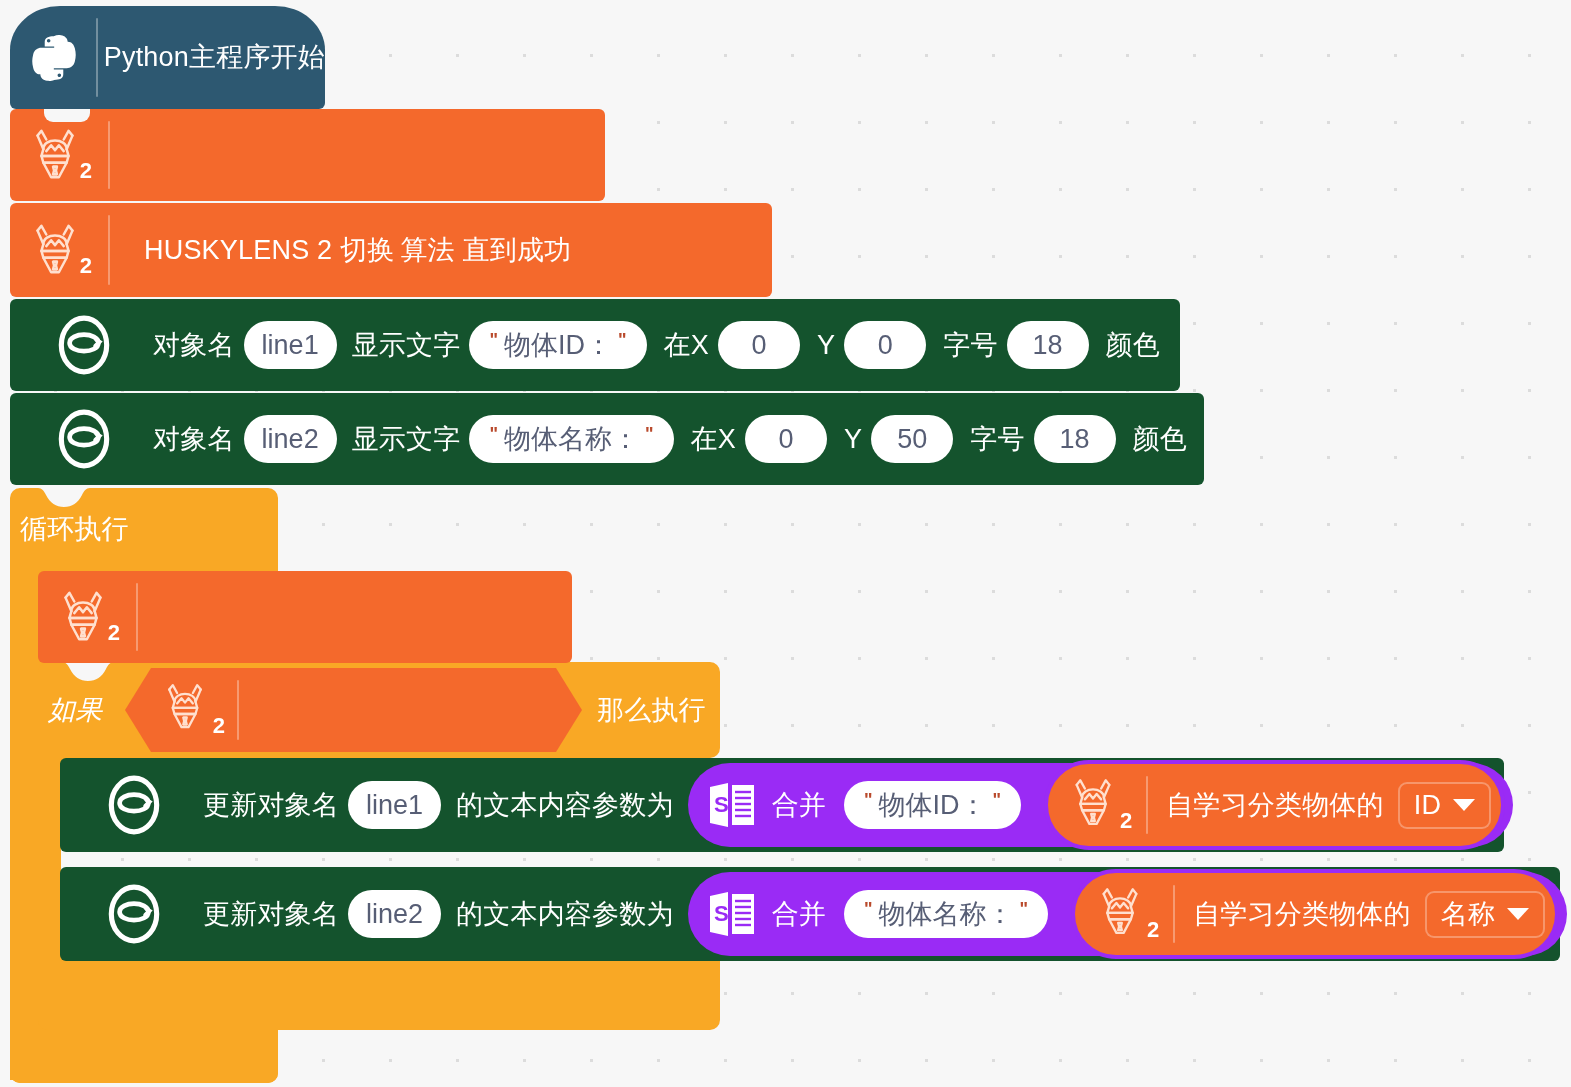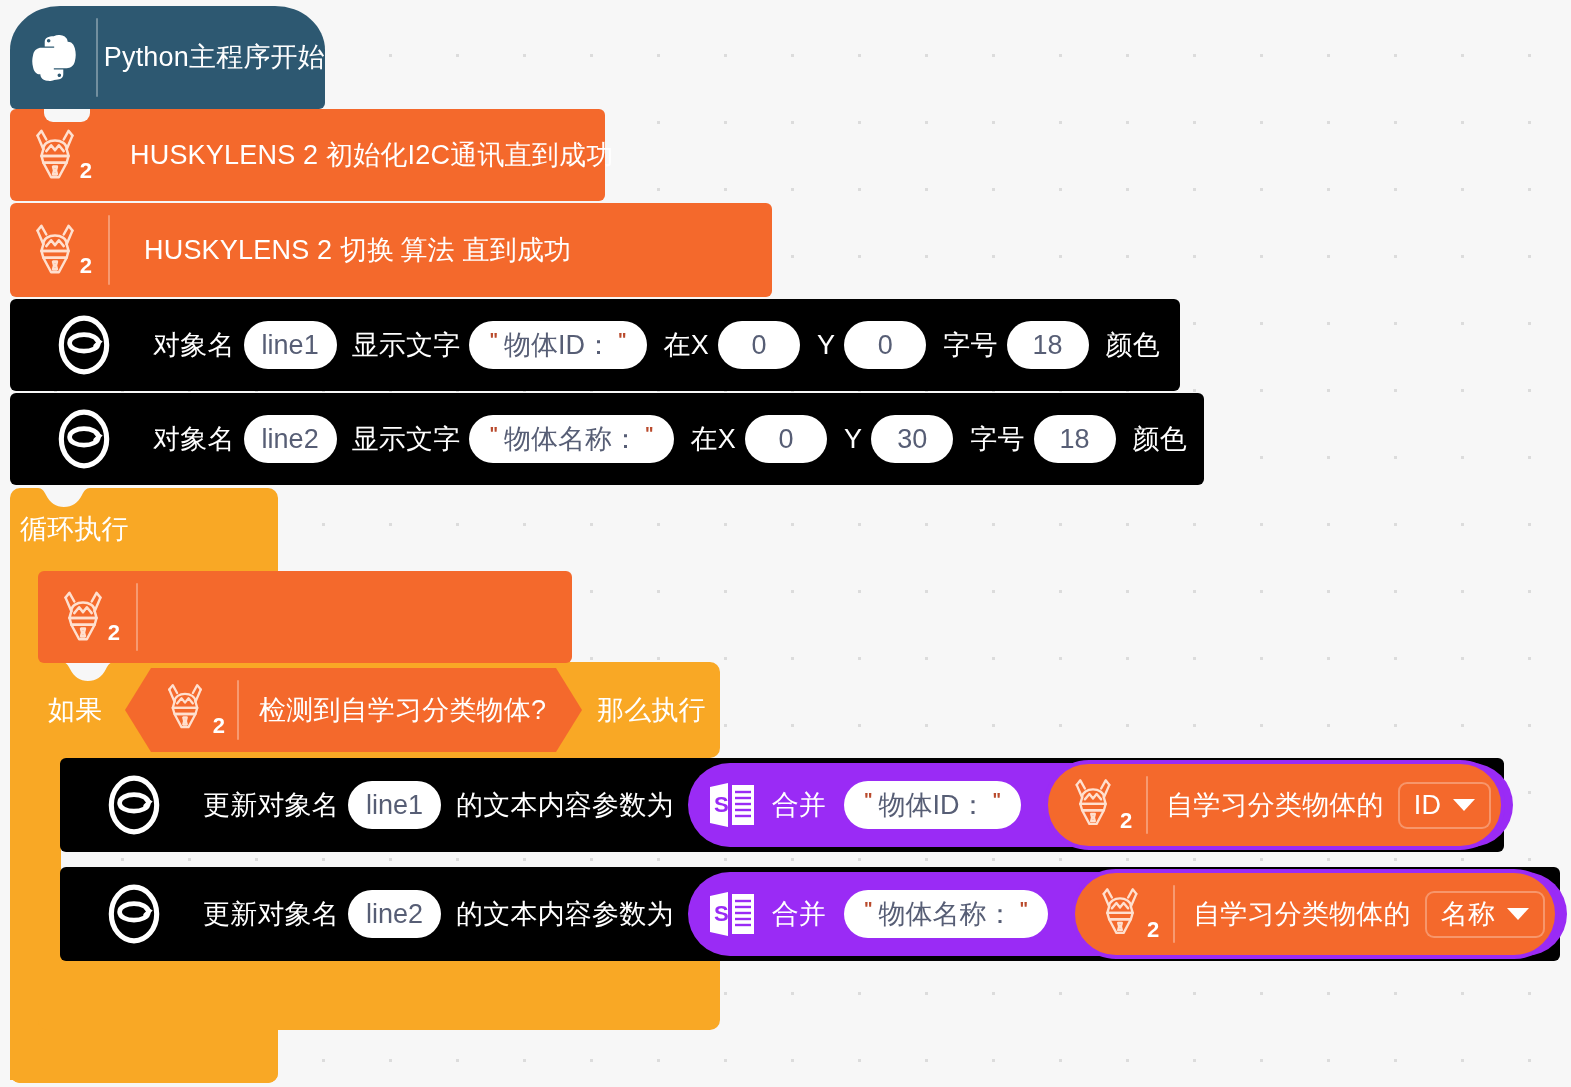--- a/index.html
+++ b/index.html
@@ -44,21 +44,21 @@
   
   .odrop{
     display:inline-flex;align-items:center;gap:14px;
     background:#f4692c;border:2px solid rgba(255,255,255,.30);
     border-radius:9px;padding:9px 16px;margin:0 10px;
   }
   .odrop .txt{color:#fff;font-size:27px;white-space:nowrap;}
   .caret{width:0;height:0;border-left:11px solid transparent;border-right:11px solid transparent;border-top:12px solid #fff;}
 
   
-  .cyan{background:#000000;padding-left:31px;}
+  .cyan{background:#14532d;padding-left:31px;}
   .oled{flex:0 0 66px;width:66px;height:66px;margin-left:10px;}
   .oled svg{display:block;}
 
   .pill{
     background:#fff;border-radius:999px;display:inline-flex;align-items:center;justify-content:center;
     color:#575e75;font-size:27px;padding:0 18px;height:48px;margin:0 9px;white-space:nowrap;
   }
   .pill.num{min-width:58px;padding:0 12px;}
   .pill.str{padding:0 14px;}
   .pill.str .q{color:#b94a2c;font-size:18px;font-weight:bold;padding:0 6px;position:relative;top:-5px;}
@@ -114,21 +114,21 @@
       M0,10 a10,10 0 0 1 10,-10
       L24,0 c4,0 6,3 8,7 c4,8 10,12 18,12 c8,0 14,-4 18,-12 c2,-4 4,-7 8,-7
       L672,0 a10,10 0 0 1 10,10
       L682,86 a10,10 0 0 1 -10,10
       L33,96 a10,10 0 0 0 -10,10
       L23,268 a10,10 0 0 0 10,10
       L672,278 a10,10 0 0 1 10,10
       L682,358 a10,10 0 0 1 -10,10
       L10,368 a10,10 0 0 1 -10,-10 Z"></path>
   </svg>
-  <div class="blk" style="left:48px;top:682px;height:56px;">
+  <div class="blk" style="left:48px;top:682px;height:56px;font-style:italic;">
     <span class="lbl">如果</span>
   </div>
 
   <svg style="position:absolute;left:125px;top:668px;" width="457" height="84" viewBox="0 0 457 84">
     <path fill="#f4692c" d="M26,0 L431,0 L457,42 L431,84 L26,84 L0,42 Z"></path>
   </svg>
   <div class="blk" style="left:125px;top:668px;width:457px;height:84px;">
     <span class="husky" style="margin-left:32px;">
       <svg viewBox="0 0 64 64" width="56" height="56">
         <g fill="none" stroke="#ffe0cf" stroke-width="2.6" stroke-linejoin="round" stroke-linecap="round">
@@ -138,21 +138,20 @@
           <path d="M20 26 C20 20 26 17 32 17 C38 17 44 20 44 26 L46 33 L18 33 Z"></path>
           <path d="M18 33 L46 33 L44 40 L20 40 Z"></path>
           <path d="M20 40 L44 40 L36 55 L28 55 Z"></path>
           <path d="M23 28 L28 22 L32 27 L36 22 L41 28"></path>
           <path d="M30 44 L34 44 L33 48 L34 52 L30 52 L31 48 Z"></path>
         </g>
       </svg>
       <span class="two">2</span>
     </span>
     <span class="sep" style="margin-left:18px;"></span>
-    <span class="lbl" style="margin-left:20px;">检测到自学习分类物体?</span>
   </div>
   <div class="blk" style="left:597px;top:682px;height:56px;align-items:center;">
     <span class="lbl">那么执行</span>
   </div>
 
   <div class="blk" id="hat">
     <span class="pyicon">
       <svg viewBox="0 0 64 64" width="56" height="56">
         <path fill="#ffffff" d="M31.8 7c-6 0-10.4 1.5-10.4 6.4v5.4h10.8v1.6H17.5c-4.3 0-8.1 2.6-9.3 7.6-1.4 5.7-1.4 9.2 0 15.1 1.1 4.4 3.6 7.6 7.9 7.6h4.2v-6.9c0-4.9 4.2-9.2 9.2-9.2h10.7c4.1 0 7.4-3.4 7.4-7.6V13.4C47.6 9.4 44.2 6.4 40 5.9c-2.7-.3-5.5-.3-8.2 1.1zm-5.9 3.3c1.1 0 2 .9 2 2.1 0 1.1-.9 2-2 2s-2-.9-2-2c0-1.2.9-2.1 2-2.1z"></path>
         <path fill="#ffffff" d="M32.2 57c6 0 10.4-1.5 10.4-6.4v-5.4H31.8v-1.6h14.7c4.3 0 8.1-2.6 9.3-7.6 1.4-5.7 1.4-9.2 0-15.1-1.1-4.4-3.6-7.6-7.9-7.6h-4.2v6.9c0 4.9-4.2 9.2-9.2 9.2H23.8c-4.1 0-7.4 3.4-7.4 7.6v13.6c0 4 3.4 7 7.6 7.5 2.7.3 5.5.3 8.2-1.1zm5.9-3.3c-1.1 0-2-.9-2-2.1 0-1.1.9-2 2-2s2 .9 2 2c0 1.2-.9 2.1-2 2.1z"></path>
@@ -173,21 +172,20 @@
           <path d="M20 26 C20 20 26 17 32 17 C38 17 44 20 44 26 L46 33 L18 33 Z"></path>
           <path d="M18 33 L46 33 L44 40 L20 40 Z"></path>
           <path d="M20 40 L44 40 L36 55 L28 55 Z"></path>
           <path d="M23 28 L28 22 L32 27 L36 22 L41 28"></path>
           <path d="M30 44 L34 44 L33 48 L34 52 L30 52 L31 48 Z"></path>
         </g>
       </svg>
       <span class="two">2</span>
     </span>
     <span class="sep" style="margin-left:22px;"></span>
-    <span class="lbl" style="margin-left:22px;">HUSKYLENS 2 初始化I2C通讯直到成功</span>
   </div>
 
   <div class="blk orange" style="left:10px;top:203px;width:762px;height:94px;border-radius:6px;">
     <span class="husky">
       <svg viewBox="0 0 64 64" width="62" height="62">
         <g fill="none" stroke="#ffe0cf" stroke-width="2.6" stroke-linejoin="round" stroke-linecap="round">
           <path d="M14 12 L20 26 M50 12 L44 26"></path>
           <path d="M14 12 L18 7 L23 16"></path>
             <path d="M50 12 L46 7 L41 16"></path>
           <path d="M20 26 C20 20 26 17 32 17 C38 17 44 20 44 26 L46 33 L18 33 Z"></path>
@@ -244,21 +242,21 @@
     <span class="pill">line2</span>
     <span class="lbl" style="margin-left:6px;">显示文字</span>
     <span class="pill str">
       <span class="q">"</span>
       <span>物体名称：</span>
       <span class="q">"</span>
     </span>
     <span class="lbl" style="margin-left:8px;">在X</span>
     <span class="pill num">0</span>
     <span class="lbl" style="margin-left:8px;">Y</span>
-    <span class="pill num">30</span>
+    <span class="pill num">50</span>
     <span class="lbl" style="margin-left:8px;">字号</span>
     <span class="pill num">18</span>
     <span class="lbl" style="margin-left:8px;">颜色</span>
     <span class="swatch" style="background:#0000ff;"></span>
   </div>
 
   <div class="blk orange" style="left:38px;top:571px;width:534px;height:92px;border-radius:6px;">
     <span class="husky">
       <svg viewBox="0 0 64 64" width="62" height="62">
         <g fill="none" stroke="#ffe0cf" stroke-width="2.6" stroke-linejoin="round" stroke-linecap="round">

